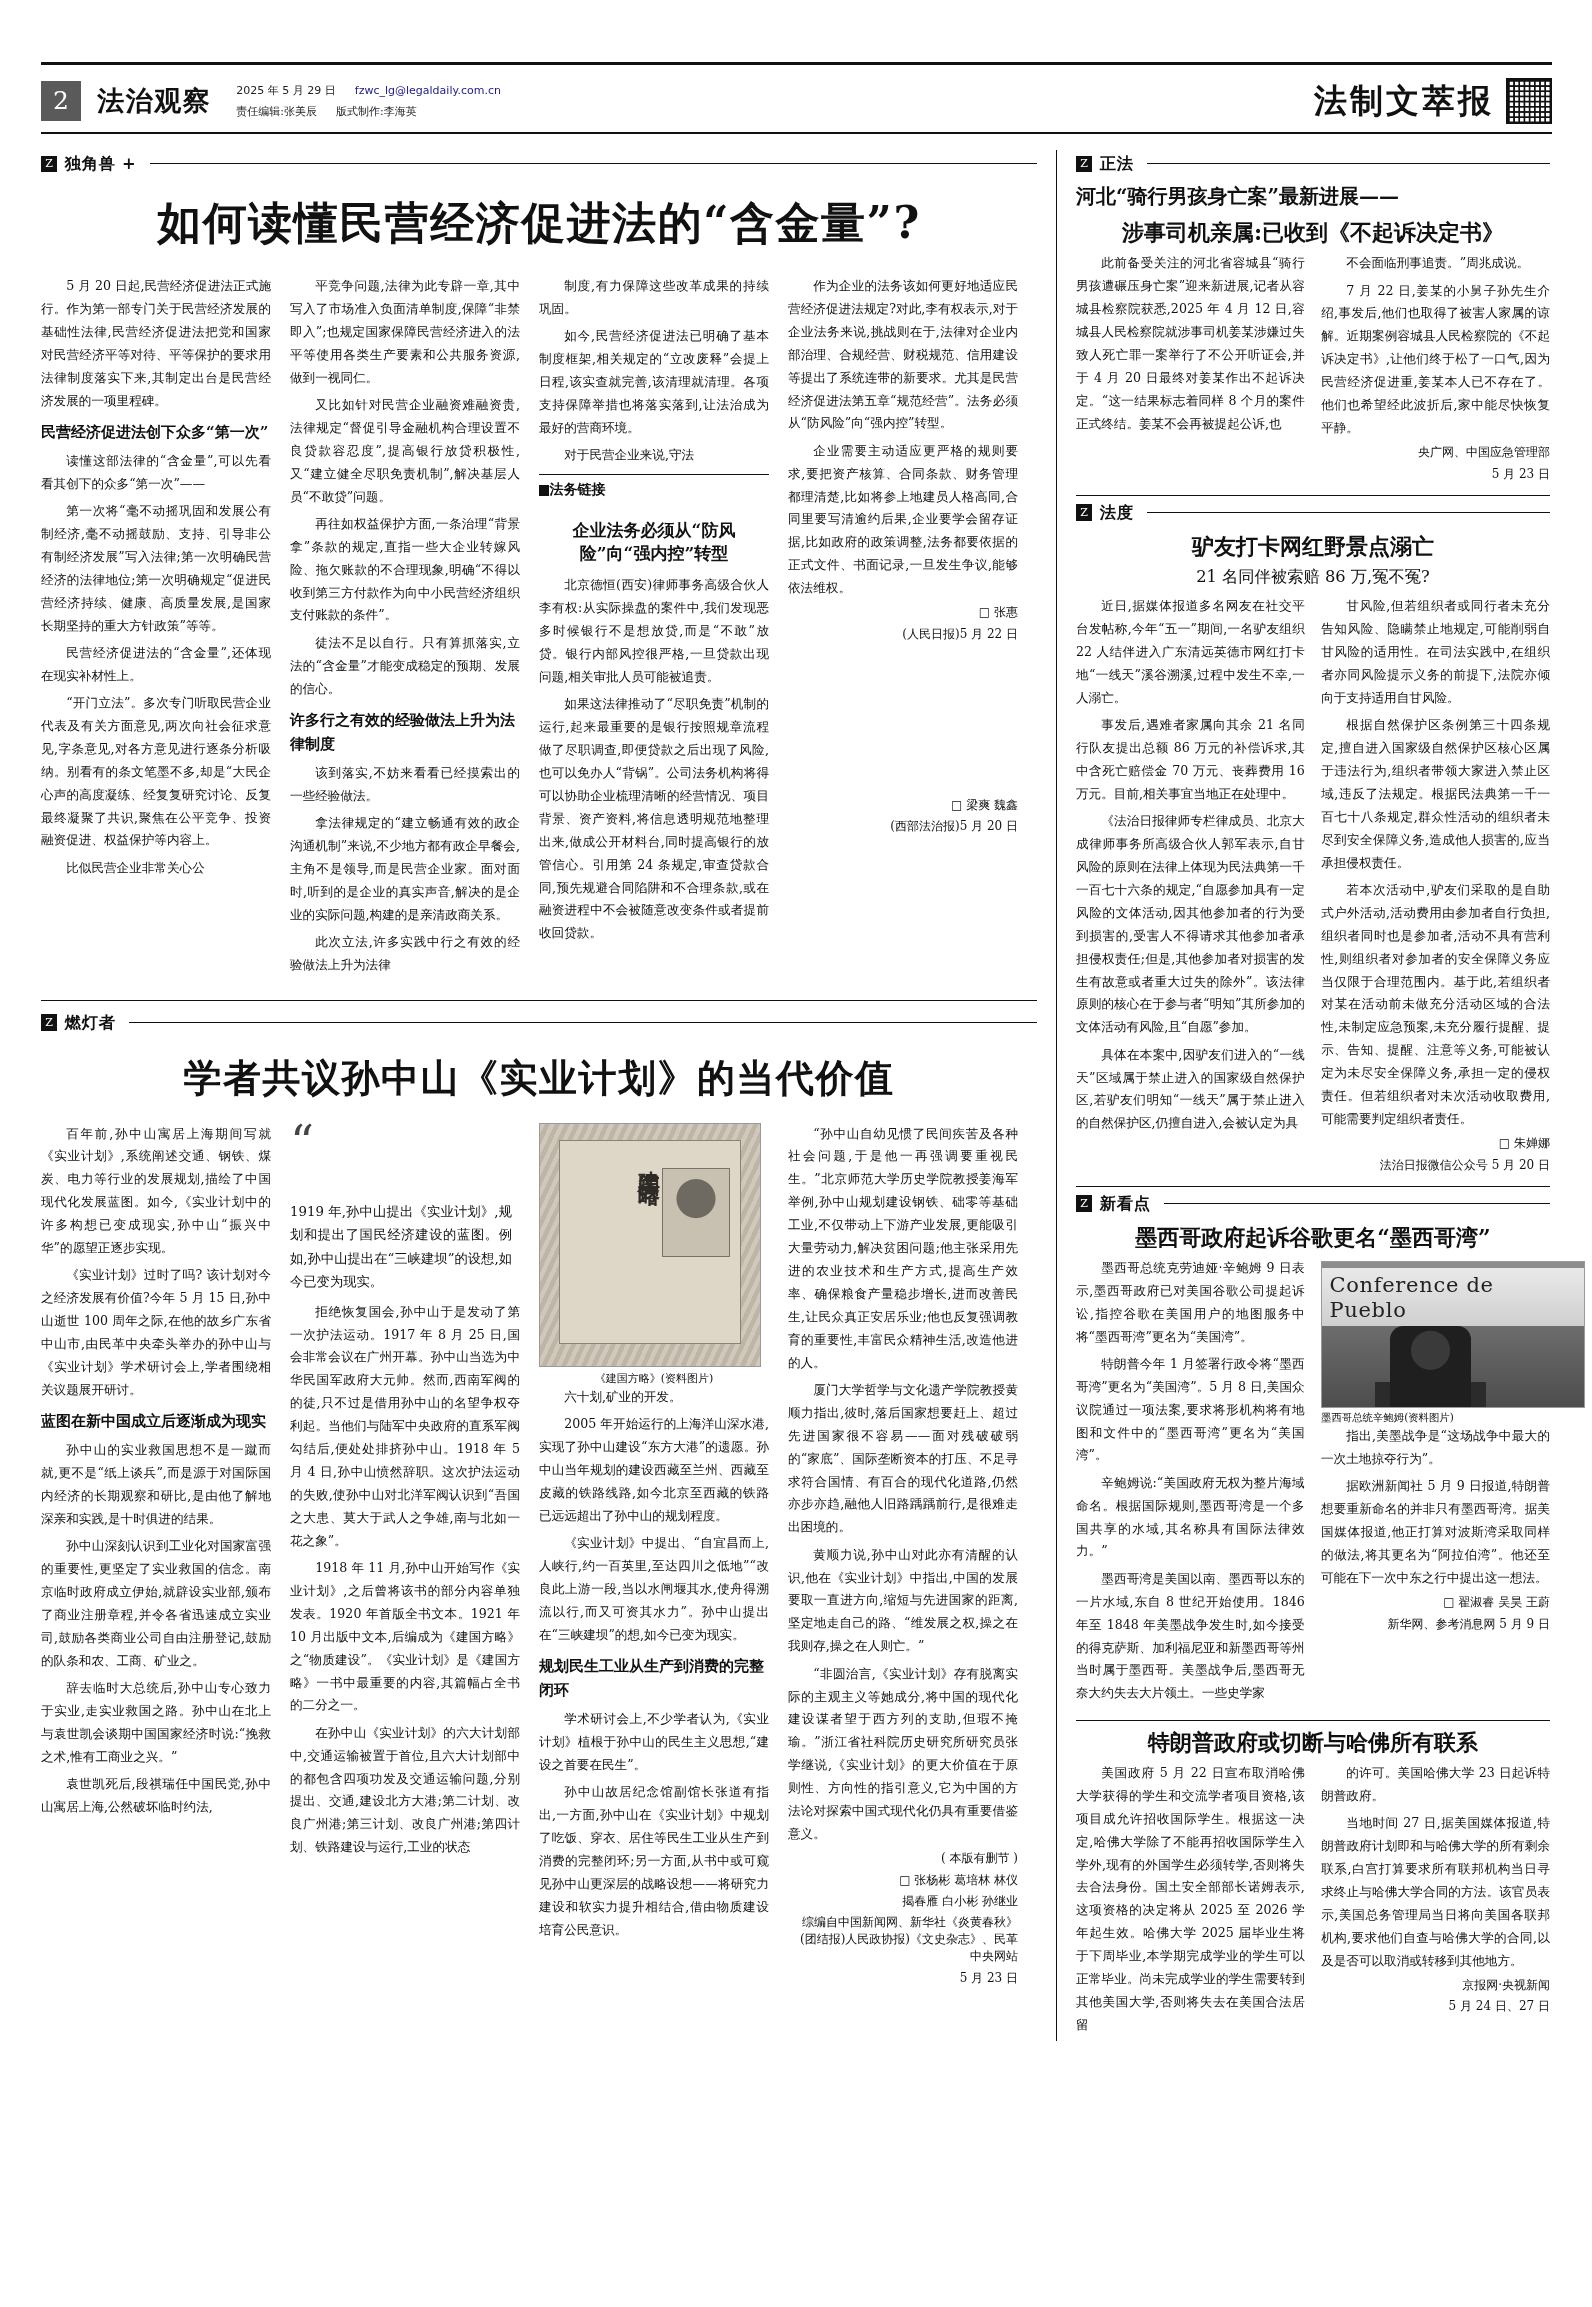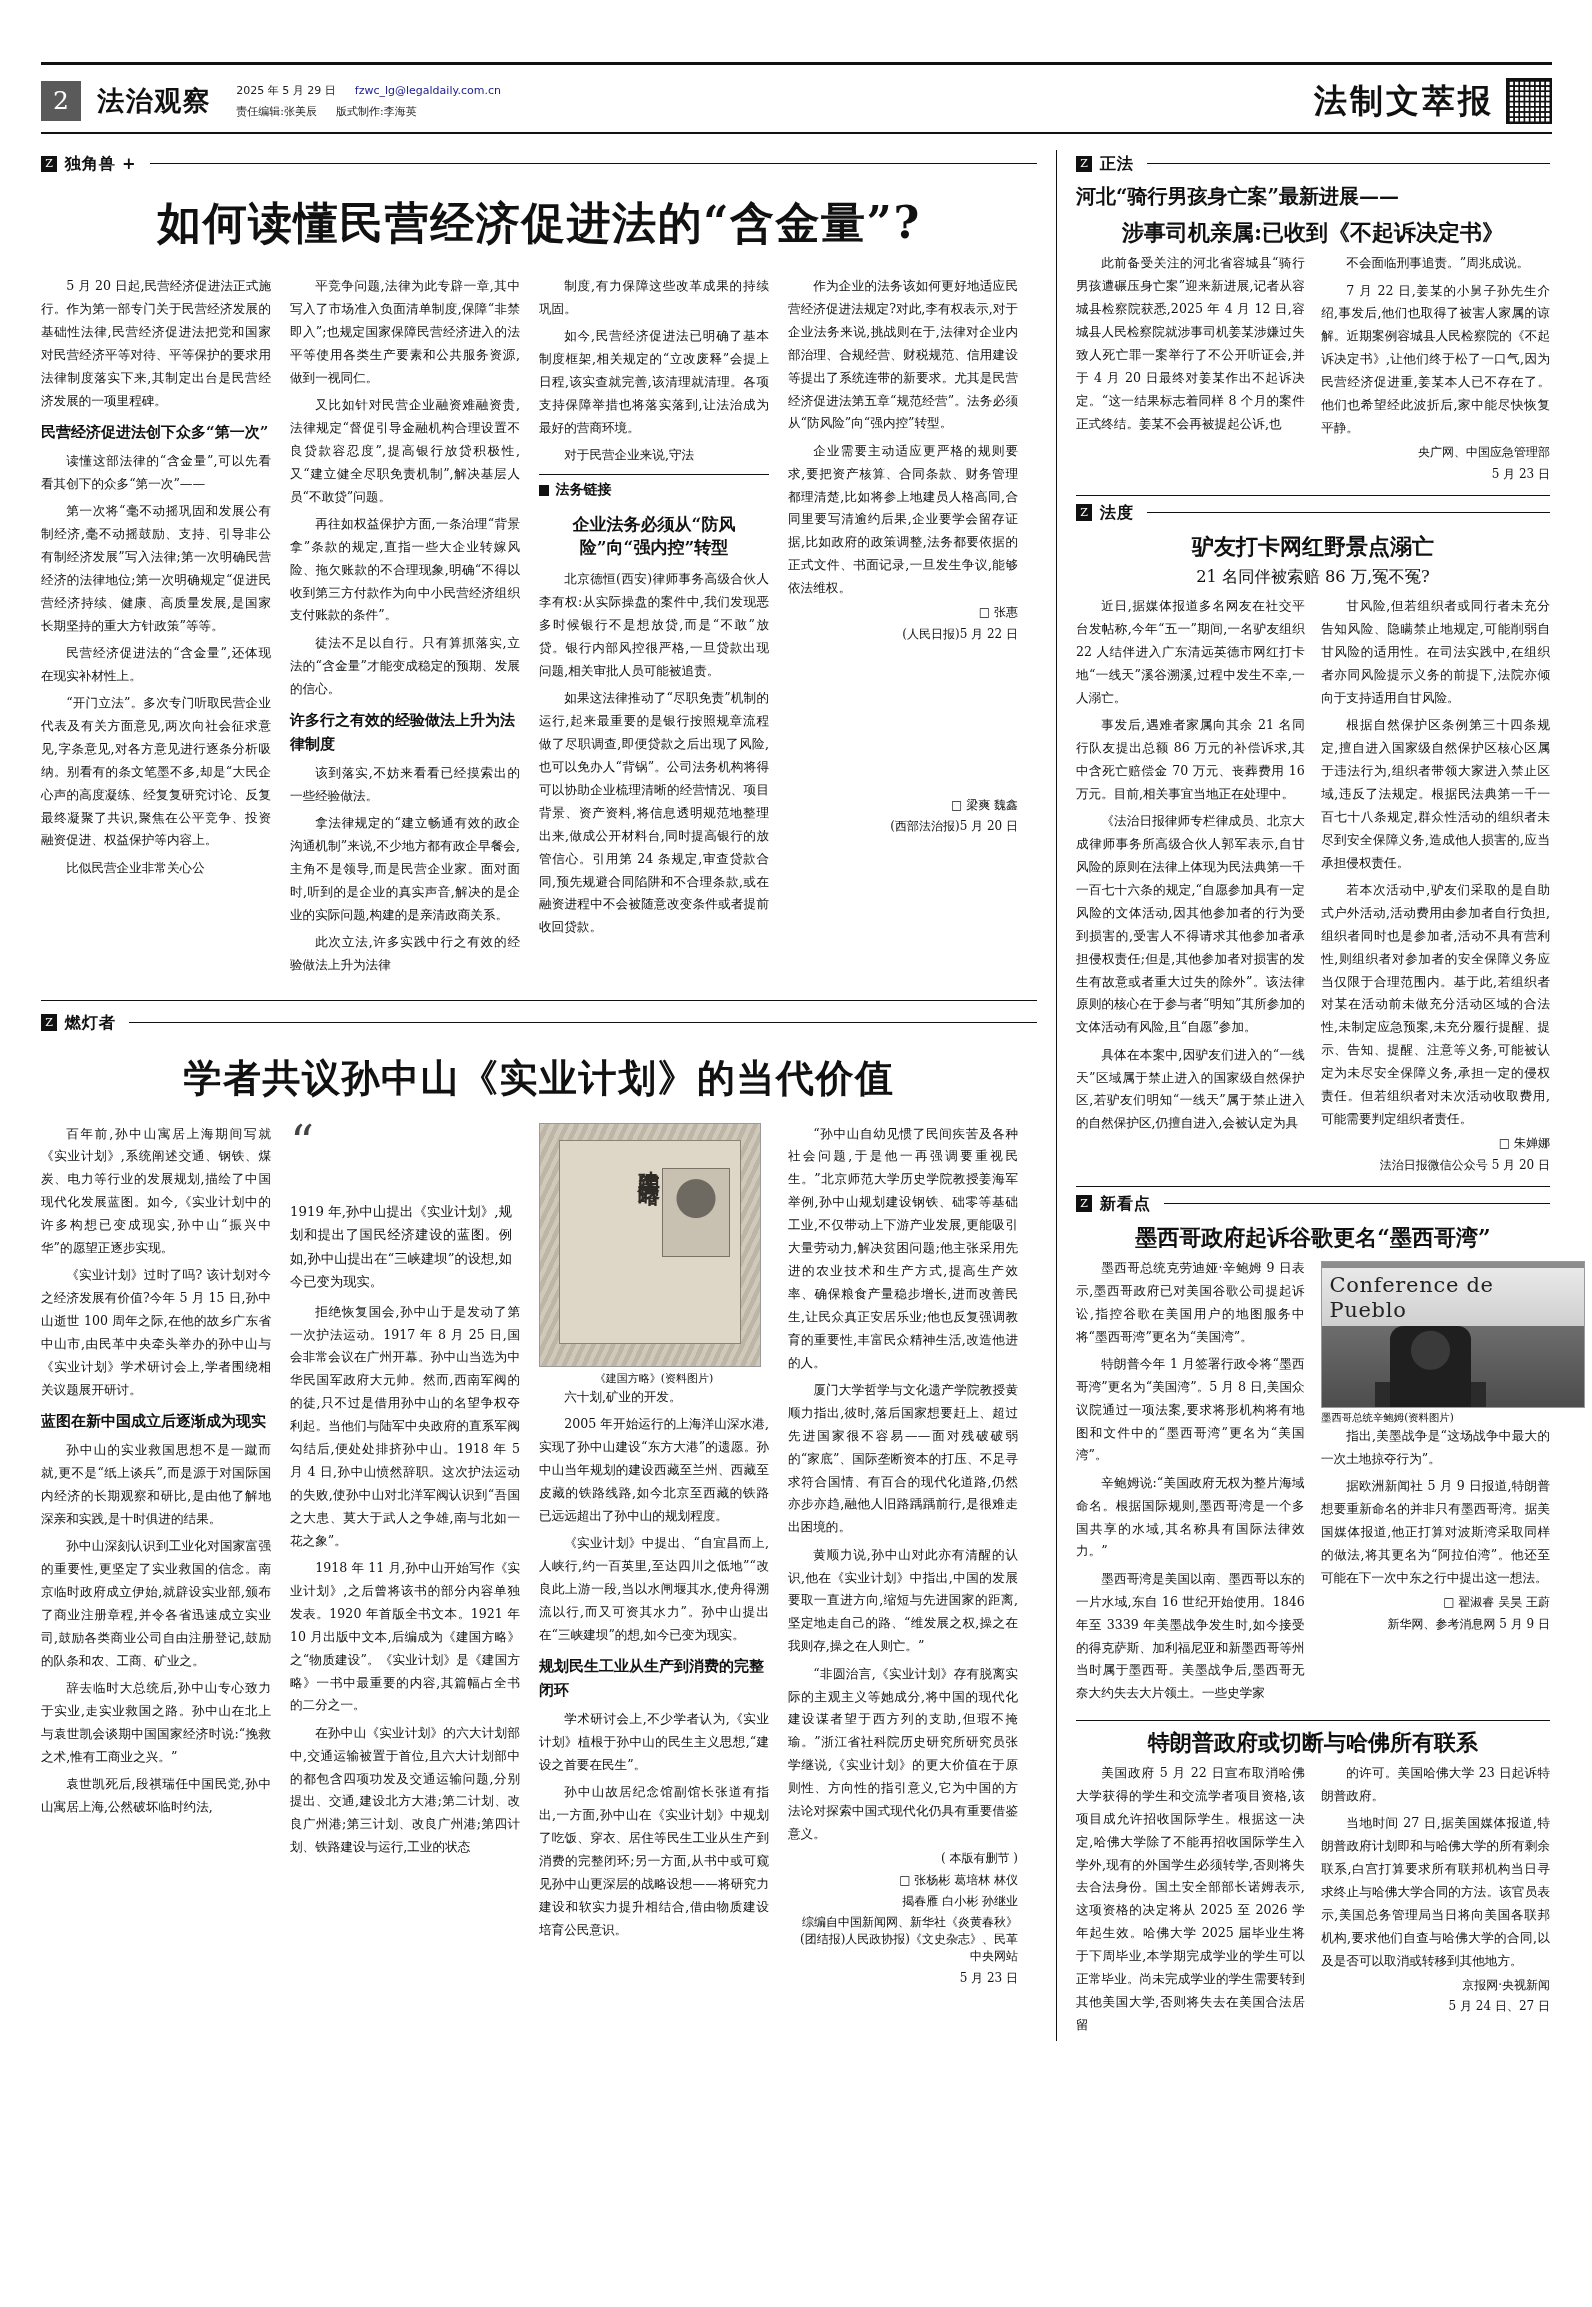--- a/index.html
+++ b/index.html
@@ -100,21 +100,21 @@
     font-weight:bold; font-size: 15px; line-height:1.6;
     margin: 7.4px 0 6px 0; text-indent:0;
   }
   .sign {
     font-family:"DejaVu Serif","Liberation Serif", serif;
     font-size: 12px; text-align: right; margin: 4.4px 0 1.5px 0;
   }
 
   
   .boxart { border-top: 0.7px solid #111; margin-top: 7.4px; padding-top: 6px; }
-  .boxhdr { display:flex; align-items:center; gap:6px; margin-bottom:14px; }
+  .boxhdr { display:flex; align-items:center; gap:0; margin-bottom:20px; }
   .boxhdr .sq { width:10.4px; height:10.4px; background:#111; }
   .boxhdr .tx { font-size: 14px; font-weight:bold;
     font-family:"DejaVu Serif","Liberation Serif", serif;}
   .boxtitle {
     text-align:center; font-weight:bold; font-size: 17px;
     font-family:"DejaVu Serif","Liberation Serif", serif;
     margin: 4.4px 0 9px 0;
   }
 
   
@@ -408,21 +408,21 @@
         <div class="flag-line"></div>
       </div>
 
       <div class="r-head sub2 center">墨西哥政府起诉谷歌更名“墨西哥湾”</div>
 
       <div class="r-cols">
         <div class="col">
           <p class="t">墨西哥总统克劳迪娅·辛鲍姆 9 日表示,墨西哥政府已对美国谷歌公司提起诉讼,指控谷歌在美国用户的地图服务中将“墨西哥湾”更名为“美国湾”。</p>
           <p class="t">特朗普今年 1 月签署行政令将“墨西哥湾”更名为“美国湾”。5 月 8 日,美国众议院通过一项法案,要求将形机构将有地图和文件中的“墨西哥湾”更名为“美国湾”。</p>
           <p class="t">辛鲍姆说:“美国政府无权为整片海域命名。根据国际规则,墨西哥湾是一个多国共享的水域,其名称具有国际法律效力。”</p>
-          <p class="t">墨西哥湾是美国以南、墨西哥以东的一片水域,东自 16 世纪开始使用。1846 年至 3339 年美墨战争发生时,如今接受的得克萨斯、加利福尼亚和新墨西哥等州当时属于墨西哥。美墨战争后,墨西哥无奈大约失去大片领土。一些史学家</p>
+          <p class="t">墨西哥湾是美国以南、墨西哥以东的一片水域,东自 8 世纪开始使用。1846 年至 1848 年美墨战争发生时,如今接受的得克萨斯、加利福尼亚和新墨西哥等州当时属于墨西哥。美墨战争后,墨西哥无奈大约失去大片领土。一些史学家</p>
         </div>
         <div class="col">
           <div class="mx-photo">
             <div class="banner">Conference de Pueblo</div>
             <div class="podium"></div>
             <div class="person"></div>
           </div>
           <div class="mx-cap">墨西哥总统辛鲍姆(资料图片)</div>
           <p class="t">指出,美墨战争是“这场战争中最大的一次土地掠夺行为”。</p>
           <p class="t">据欧洲新闻社 5 月 9 日报道,特朗普想要重新命名的并非只有墨西哥湾。据美国媒体报道,他正打算对波斯湾采取同样的做法,将其更名为“阿拉伯湾”。他还至可能在下一次中东之行中提出这一想法。</p>

